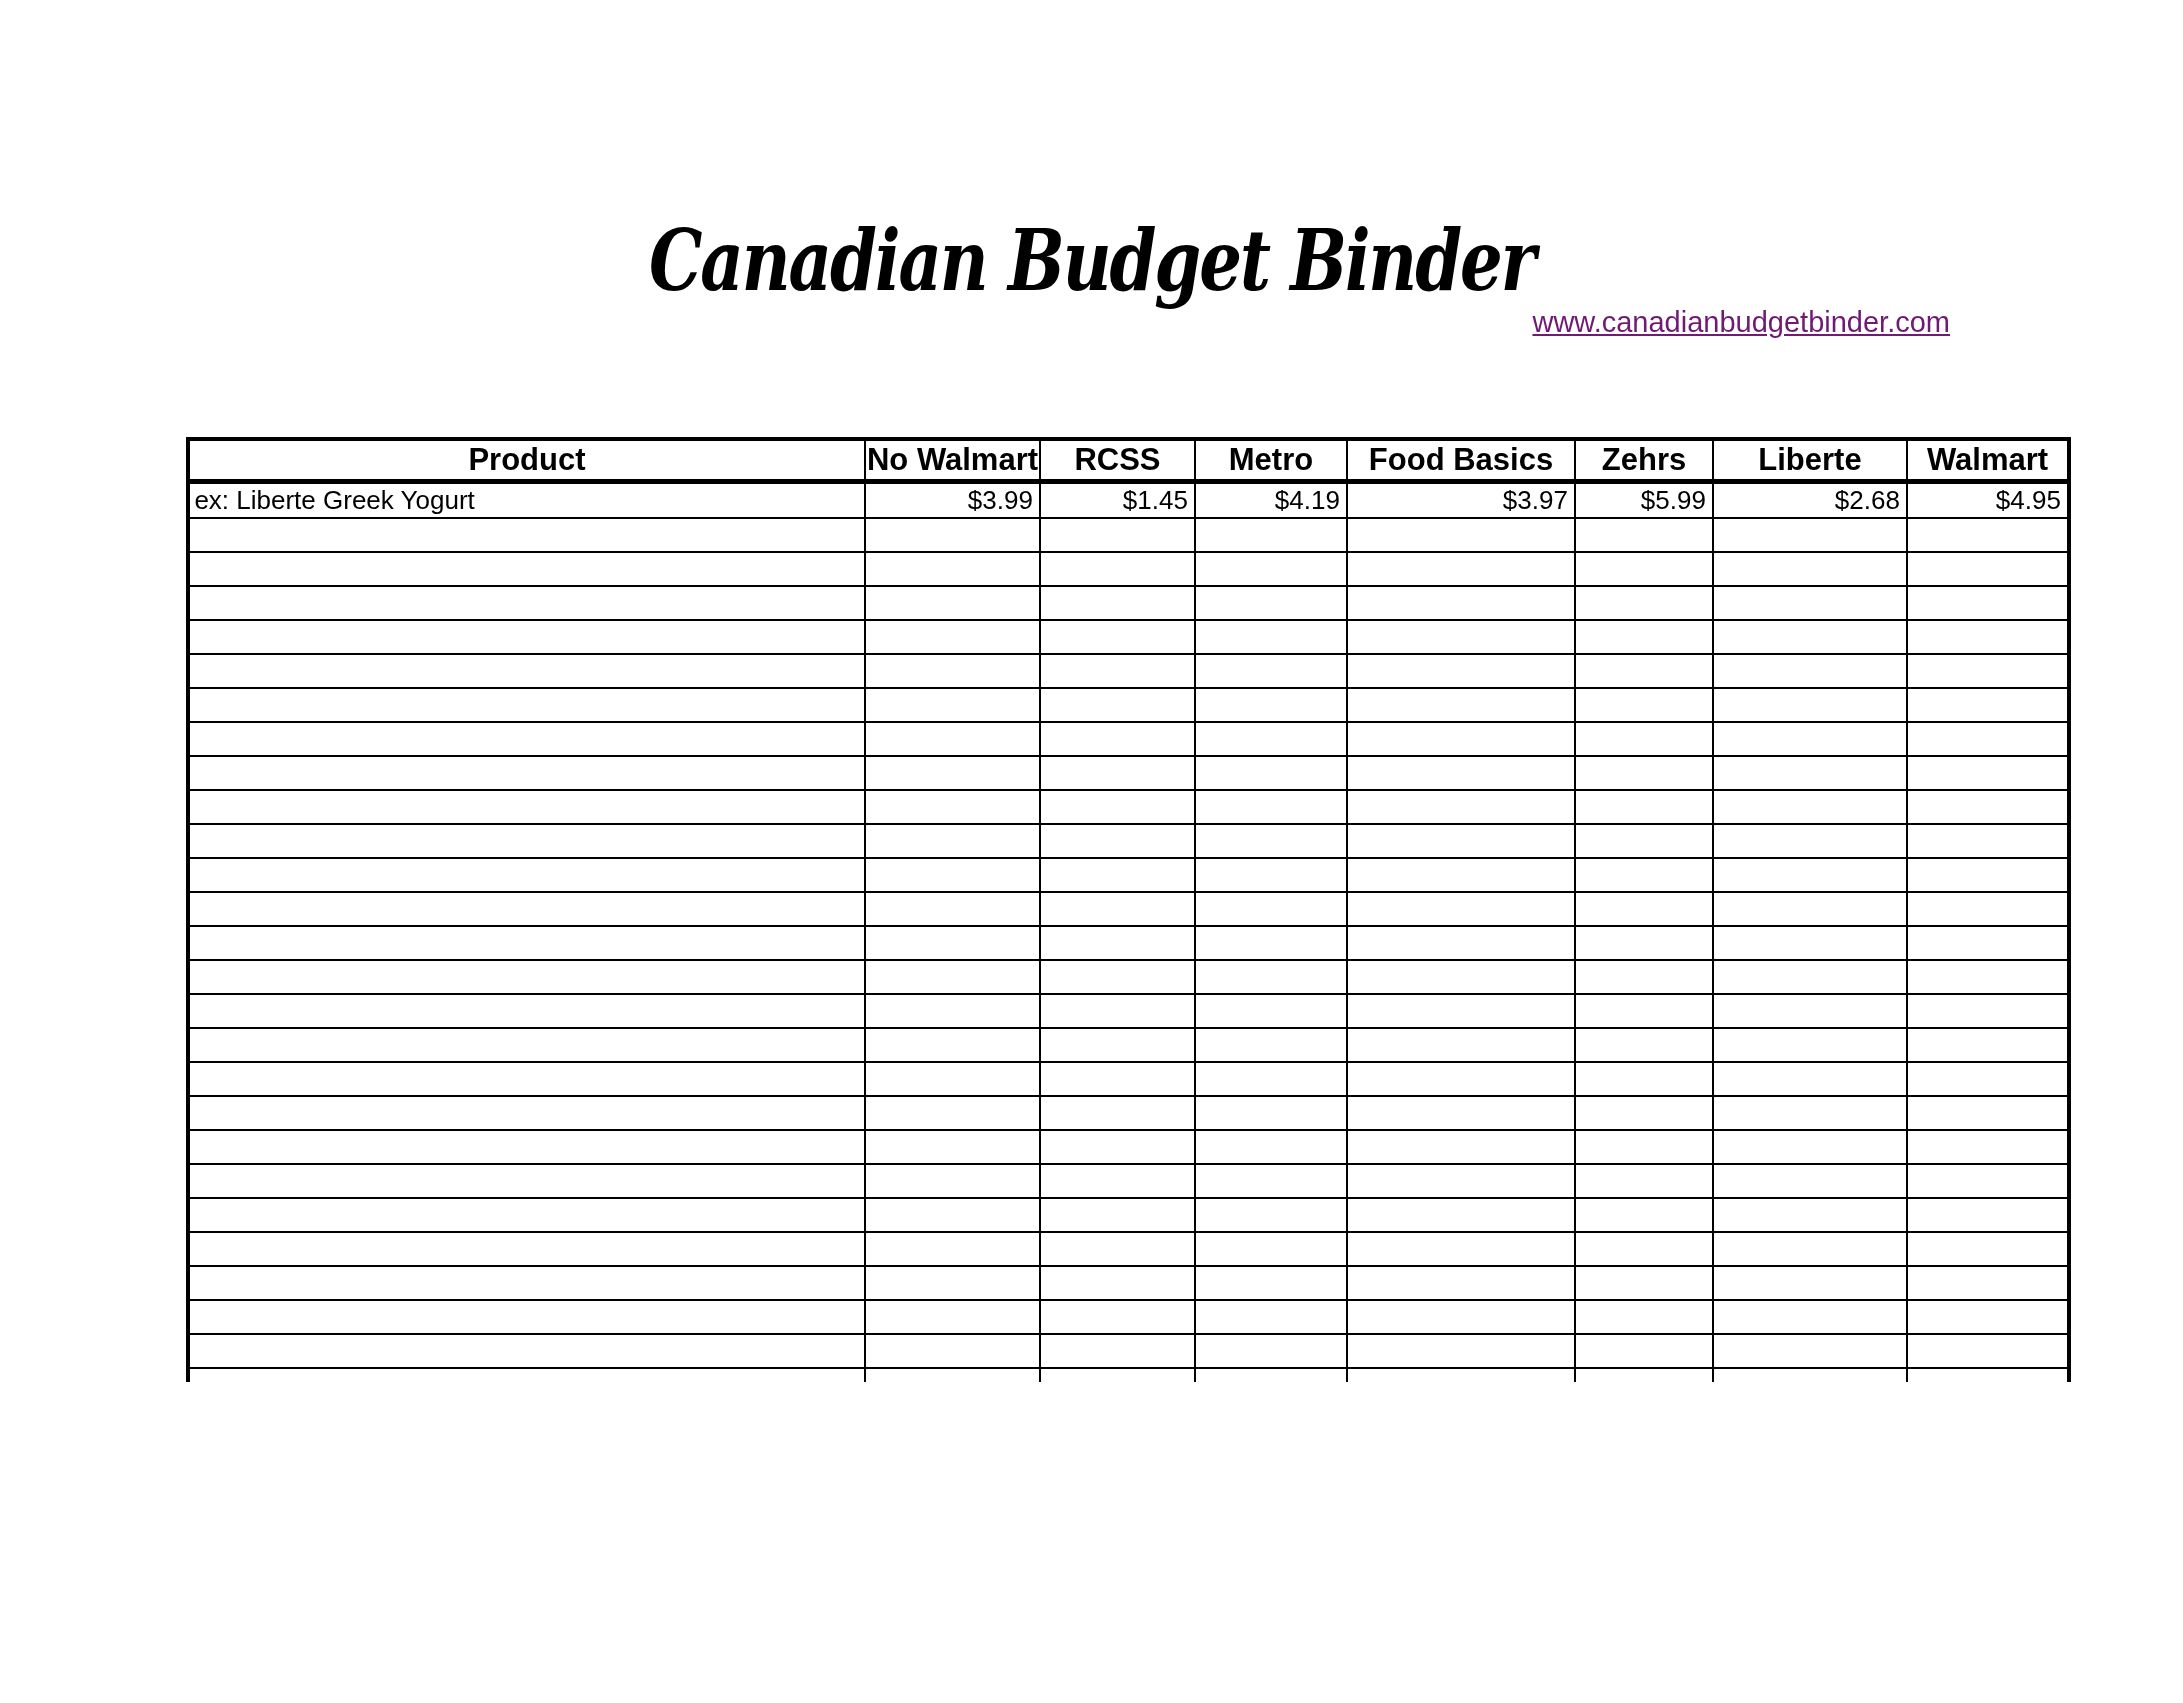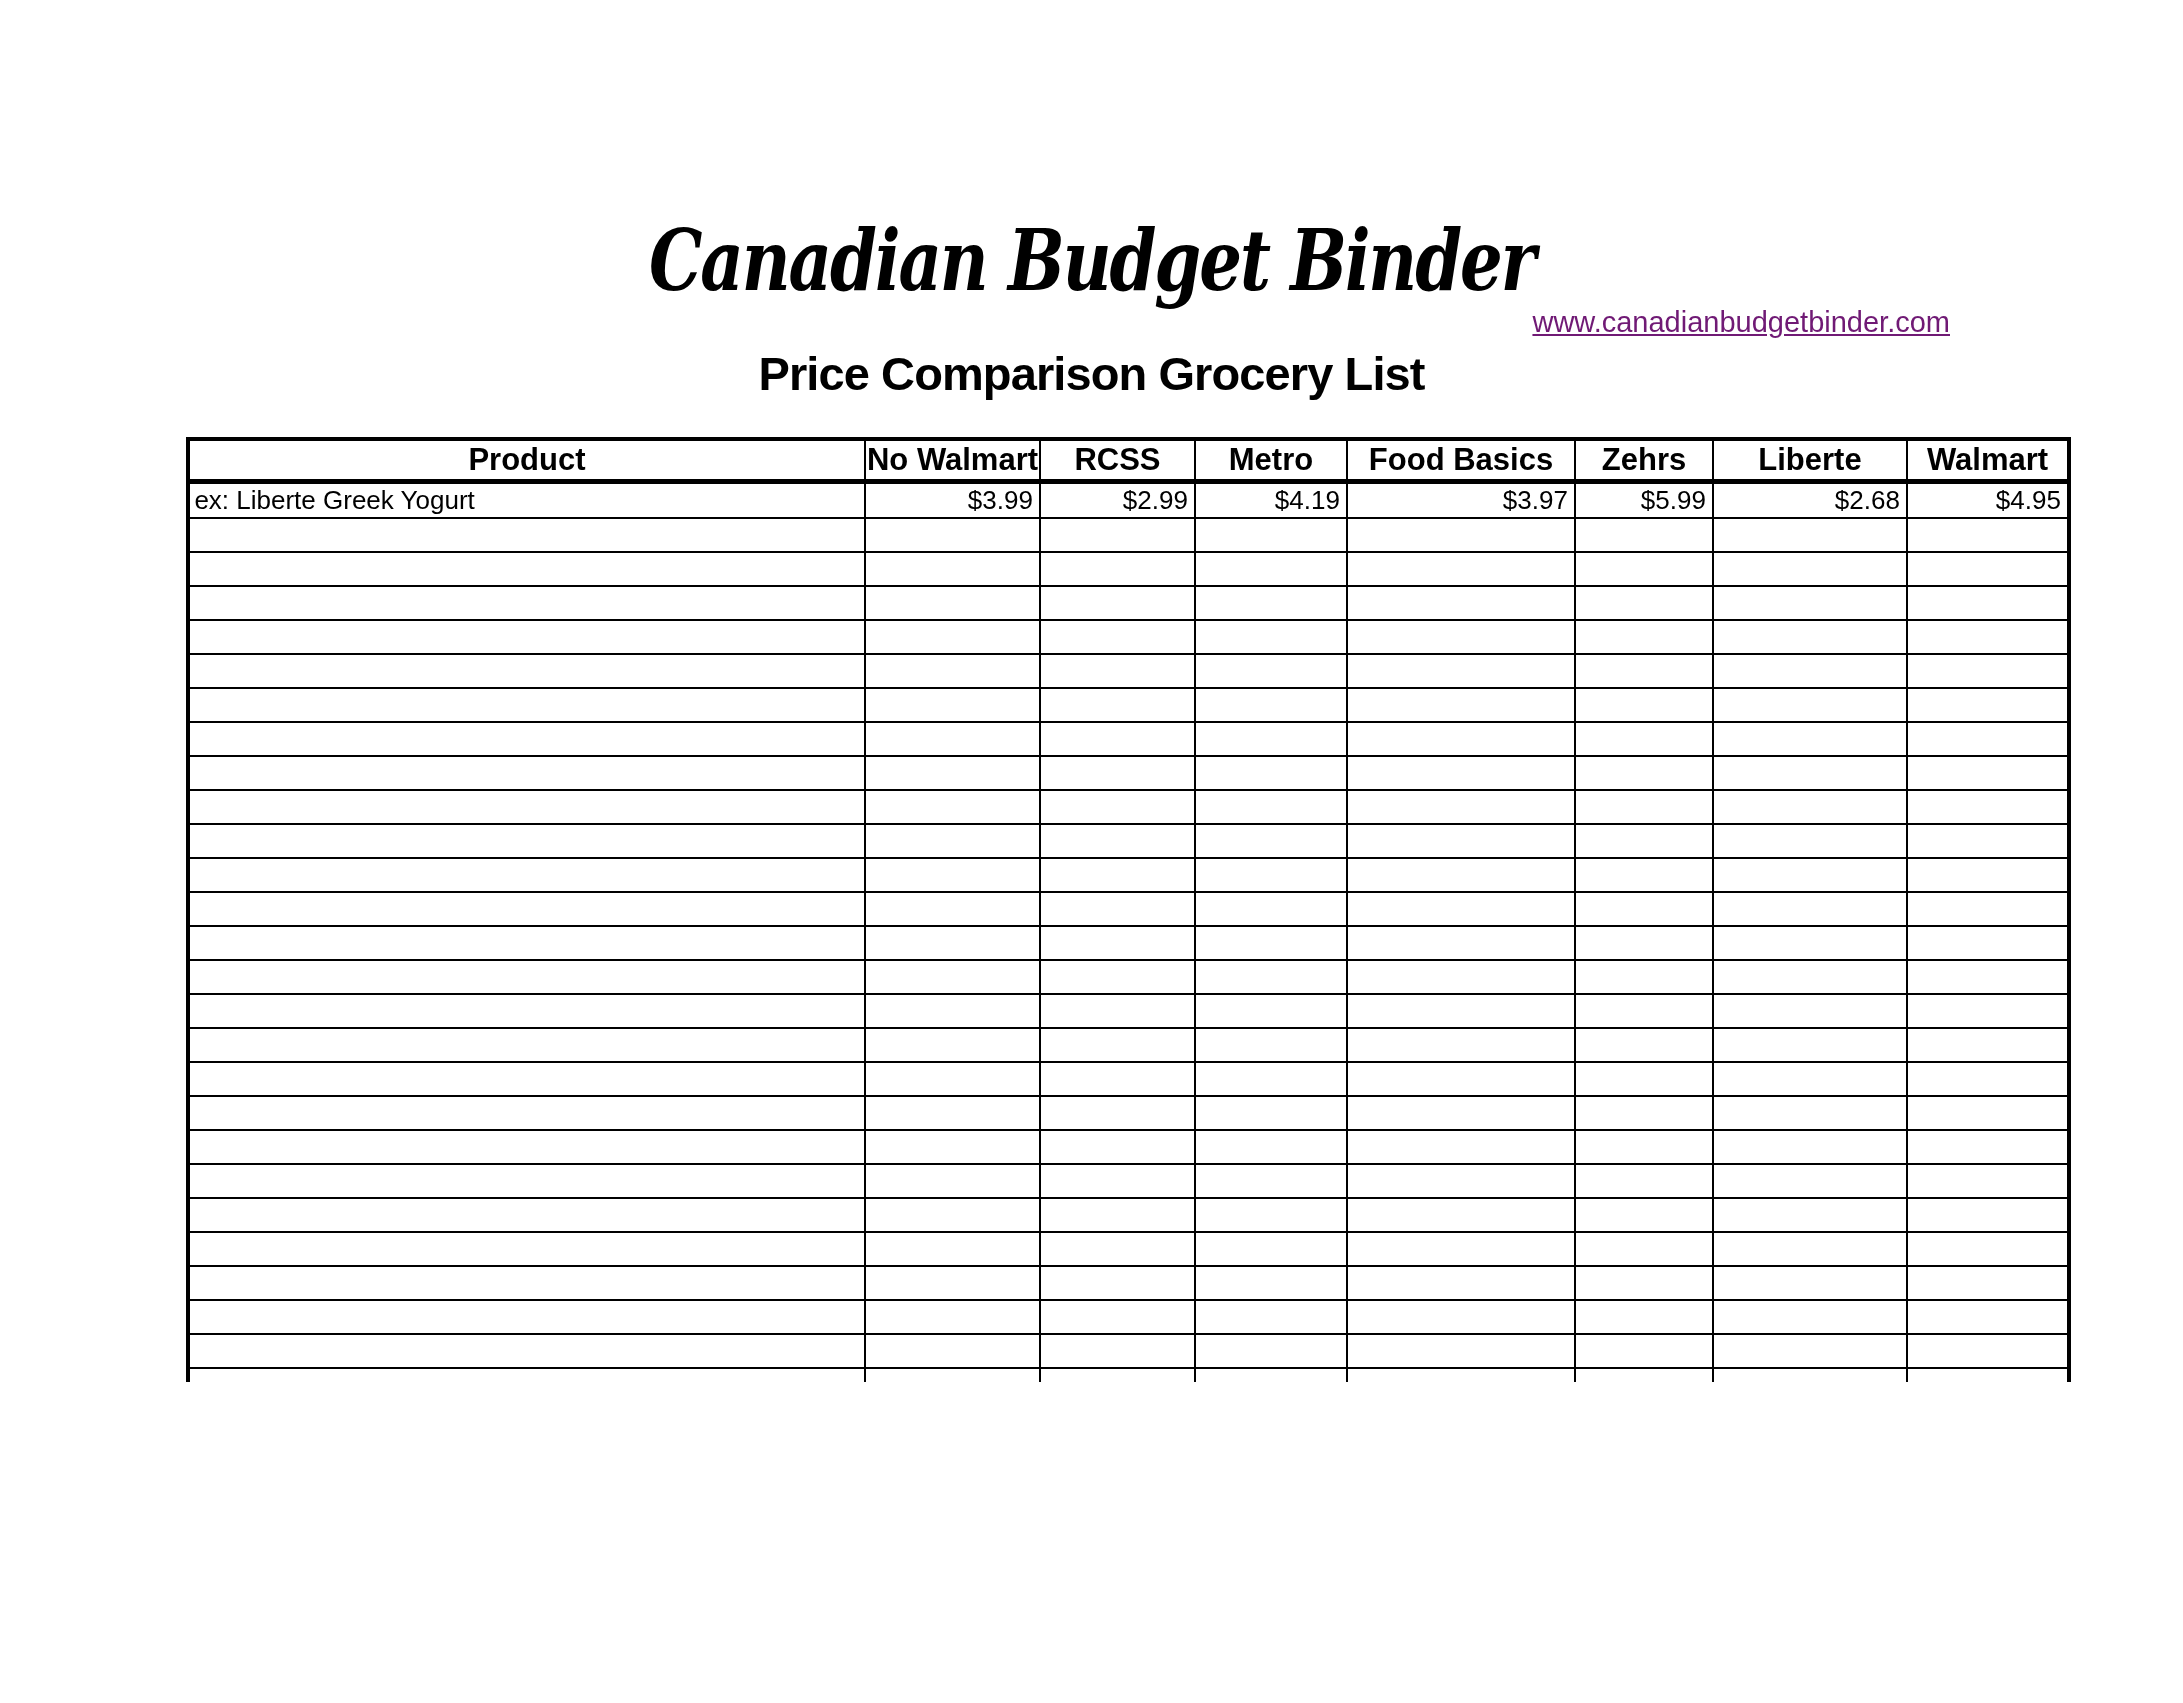--- a/index.html
+++ b/index.html
@@ -93,21 +93,20 @@
 </style>
 </head>
 <body>
 
 <div class="page">
 
   <div class="brand-title">Canadian Budget Binder</div>
 
   <a class="site-link">www.canadianbudgetbinder.com</a>
 
-  <div class="page-title">Price Comparison Grocery List</div>
 
   <table class="price-table">
     <colgroup>
       <col style="width:677px">
       <col style="width:175px">
       <col style="width:155px">
       <col style="width:152px">
       <col style="width:228px">
       <col style="width:138px">
       <col style="width:194px">
@@ -122,21 +121,21 @@
         <th>Food Basics</th>
         <th>Zehrs</th>
         <th>Liberte</th>
         <th>Walmart</th>
       </tr>
     </thead>
     <tbody>
       <tr class="example-row">
         <td class="cell-product">ex: Liberte Greek Yogurt</td>
         <td class="cell-price">$3.99</td>
-        <td class="cell-price">$2.99</td>
+        <td class="cell-price">$1.45</td>
         <td class="cell-price">$4.19</td>
         <td class="cell-price">$3.97</td>
         <td class="cell-price">$5.99</td>
         <td class="cell-price">$2.68</td>
         <td class="cell-price">$4.95</td>
       </tr>
     </tbody>
     <tbody id="empty-rows">
         <tr>
           <td class="cell-product"></td>

